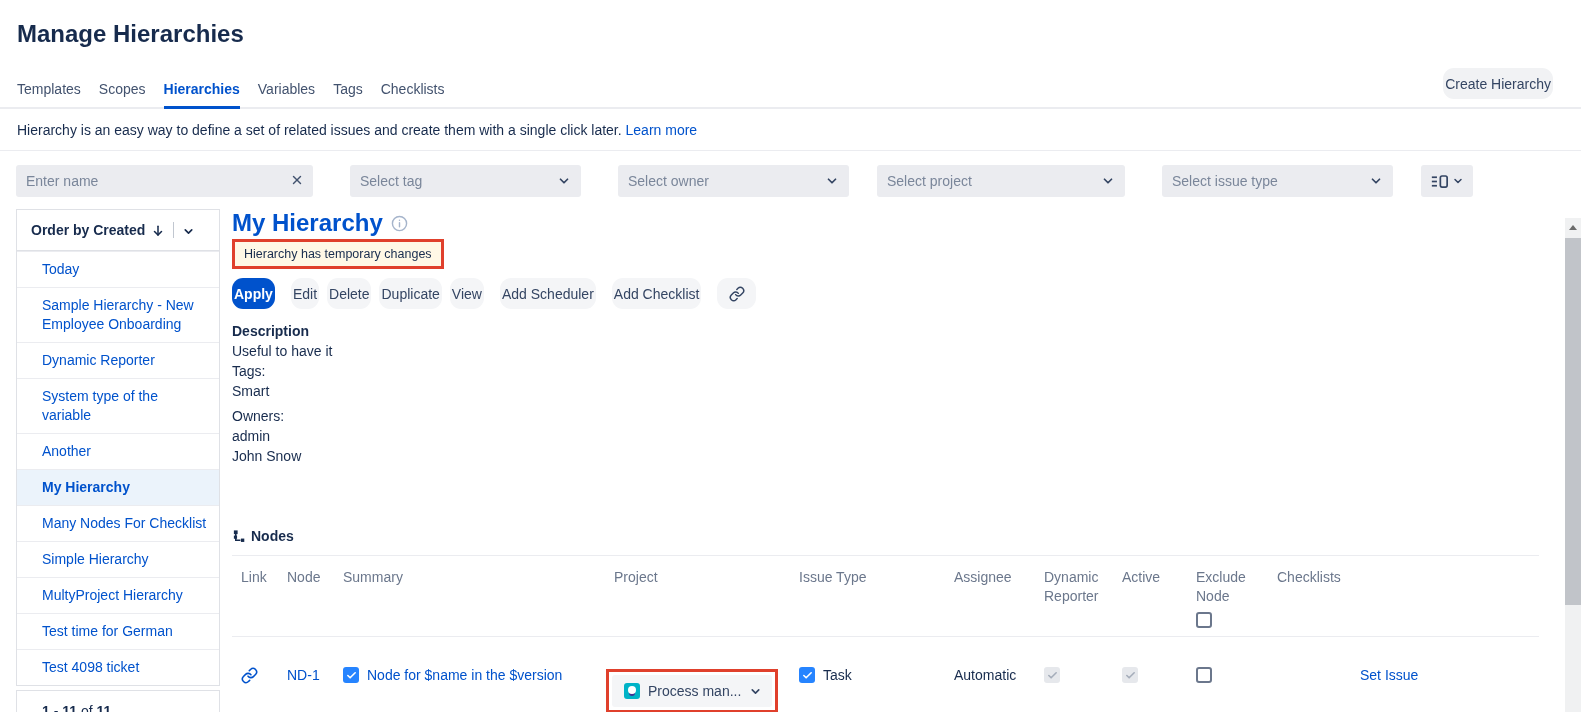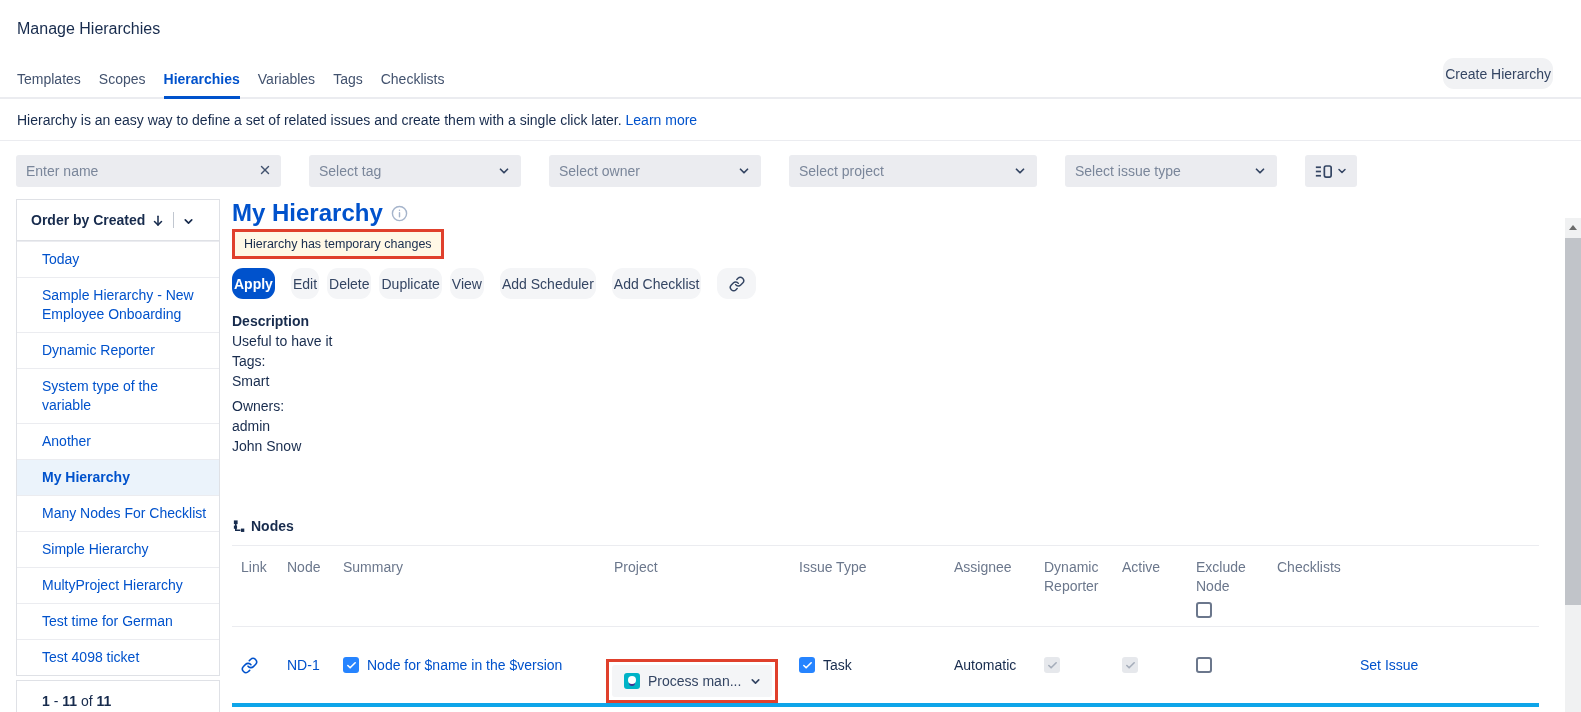--- a/index.html
+++ b/index.html
@@ -1,43 +1,43 @@
 <!DOCTYPE html>
 <html style="--accent: #0052CC; --navy: #172B4D; --annotation: #E0402C; --tooltipbg: #FFF8E6; --subtle: #F4F5F7; --inputbg: #EBECF0; --selected: #EBF3FB; --checkblue: #2684FF; --avatar: #00B3C7;"><head>
 <meta charset="utf-8">
 <style>
   * { margin:0; padding:0; box-sizing:border-box; }
   html,body { width:1581px; height:712px; overflow:hidden; }
   body { font-family:"Liberation Sans", sans-serif; font-size:14px; color:var(--navy,#172B4D); background:#fff; position:relative; }
 
   .pagewrap { position:relative; width:1581px; height:712px; }
 
-  h1.page-title { font-size:16px; font-weight:400; color:var(--navy,#172B4D); padding:20px 0 0 17px; }
+  h1.page-title { font-size:24px; font-weight:700; color:var(--navy,#172B4D); padding:20px 0 0 17px; }
 
   
   .tabbar { display:flex; align-items:flex-end; padding:0 28px 0 17px; margin-top:20px; border-bottom:2px solid #EBECF0; }
   .tabs { display:flex; gap:18px; }
   .tab { color:#42526E; padding:6px 0 9px; cursor:pointer; text-decoration:none; border-bottom:3px solid transparent; margin-bottom:-2px; }
   .tab.active { color:var(--accent,#0052CC); font-weight:600; border-bottom:3px solid var(--accent,#0052CC); }
   .btn { font-family:inherit; font-size:14px; border:none; border-radius:11px; background:var(--subtle,#F4F5F7); color:#344563; padding:0 2px; height:31px; cursor:pointer; white-space:nowrap; }
   .btn.primary { background:var(--accent,#0052CC); color:#fff; font-weight:700; }
   .create-btn { margin-left:auto; margin-bottom:8px; background:#F1F2F4; }
 
   .intro { padding:13px 17px 12px; border-bottom:1px solid #EBECF0; }
   .intro a { color:var(--accent,#0052CC); text-decoration:none; cursor:pointer; }
 
   
   .filters { display:flex; gap:28px; padding:14px 0 0 16px; }
-  .f-input { position:relative; width:265px; }
+  .f-input { position:relative; width:297px; }
   .f-input input { width:100%; height:32px; background:var(--inputbg,#EBECF0); border:none; border-radius:3px; padding:0 30px 0 10px; font-family:inherit; font-size:14px; color:var(--navy,#172B4D); }
   .f-input input::placeholder { color:#7A869A; }
   .f-clear { position:absolute; right:9px; top:8px; color:#42526E; cursor:pointer; display:flex; }
   .select { height:32px; background:var(--inputbg,#EBECF0); border-radius:3px; display:flex; align-items:center; justify-content:space-between; padding:0 10px; color:#7A869A; cursor:pointer; }
   .select .chev { color:#344563; display:flex; }
-  .w240{width:212px;} .w248{width:248px;}
+  .w240{width:231px;margin-left:9px;} .w248{width:248px;}
   .iconbtn { width:52px; height:32px; background:var(--inputbg,#EBECF0); border-radius:3px; display:flex; align-items:center; justify-content:center; gap:4px; color:#344563; cursor:pointer; }
 
   
   .content { display:flex; align-items:flex-start; margin-top:12px; padding-left:16px; }
 
   .sidebar { width:204px; flex:none; }
   .side-list { border:1px solid #DFE1E6; background:#fff; }
   .order-row { display:flex; align-items:flex-end; gap:6px; padding:12px 0 12px 14px; border-bottom:1px solid #DFE1E6; font-weight:700; color:var(--navy,#172B4D); cursor:pointer; }
   .order-row .vsep { width:1px; height:16px; background:#C1C7D0; margin:0 2px; }
   .hitem { padding:8px 10px 8px 25px; color:var(--accent,#0052CC); border-top:1px solid #EBECF0; cursor:pointer; line-height:19px; }

